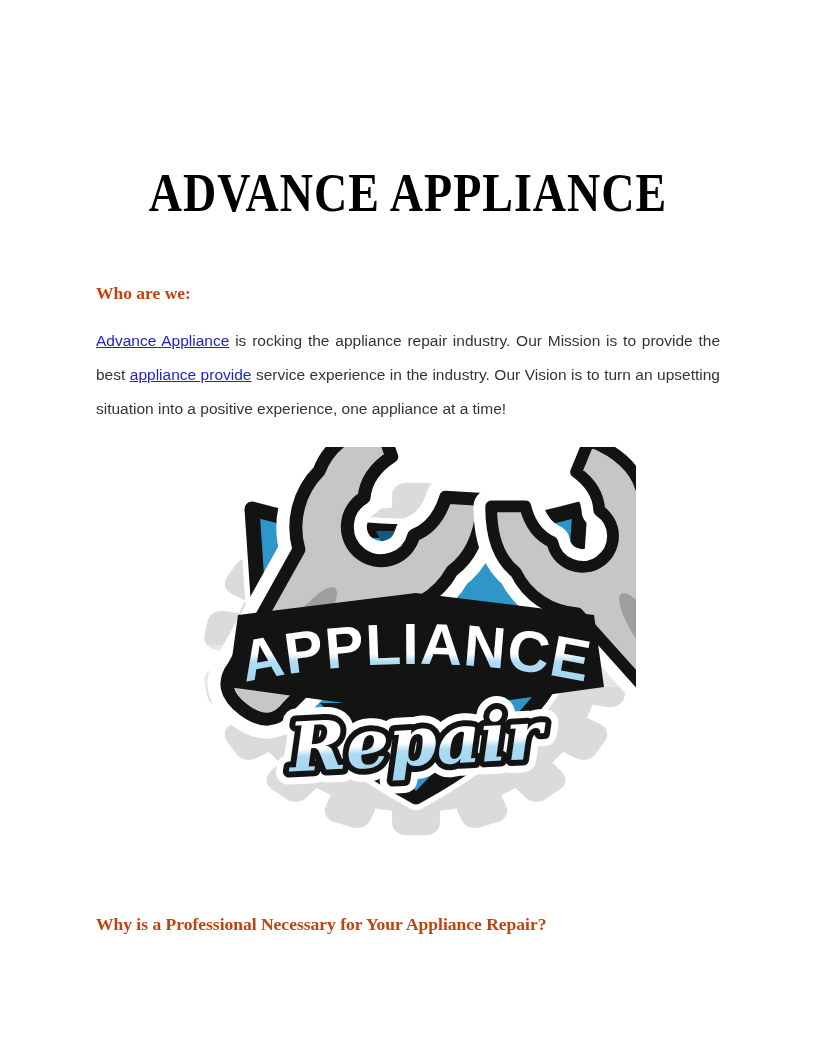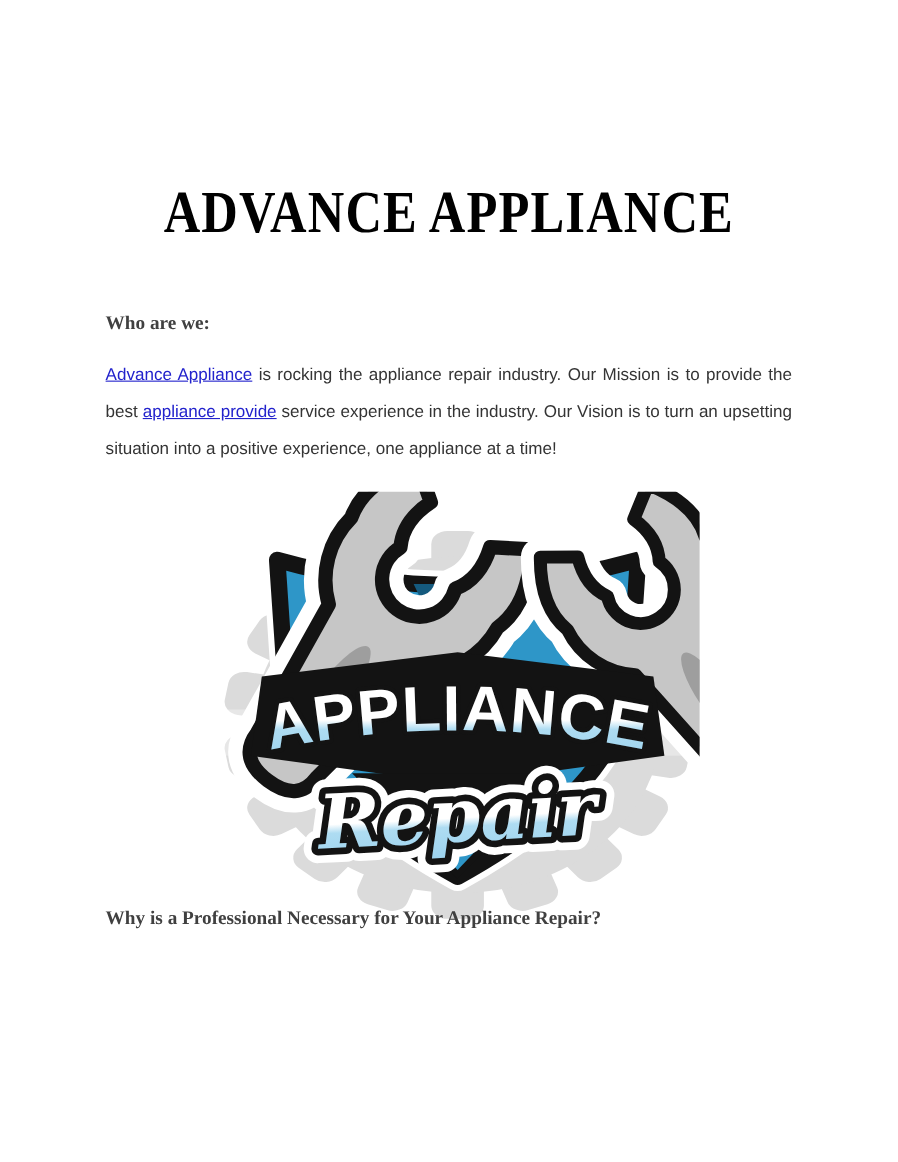--- a/index.html
+++ b/index.html
@@ -18,25 +18,25 @@
     font-family:"Liberation Sans",sans-serif;
   }
   .doc-title{
     position:absolute;top:161px;left:0;width:100%;margin:0;
     text-align:center;color:#000;
     font:bold 46px "Liberation Serif",serif;letter-spacing:1px;
     transform:scaleY(1.18);transform-origin:center top;
     white-space:nowrap;
   }
   .subhead{
-    position:absolute;left:96px;margin:0;color:#404040;
+    position:absolute;left:96px;margin:0;color:#c2410c;
     font:bold 17.5px/1.25 "Liberation Serif",serif;
   }
   .subhead-who{top:283px;}
-  .subhead-why{top:824px;font-family:Liberation Serif, serif;}
+  .subhead-why{top:914px;font-family:Liberation Serif, serif;}
   .body-par{
     position:absolute;left:96px;top:324px;width:624px;margin:0;
     font:15.5px/34px "Liberation Sans",sans-serif;color:#343434;
     text-align:justify;
   }
   .doclink{color:var(--link-blue);text-decoration:underline;cursor:pointer;}
   .logo{position:absolute;left:180px;top:447px;}
 
   
   .gear-fill{fill:var(--gear-gray);}

